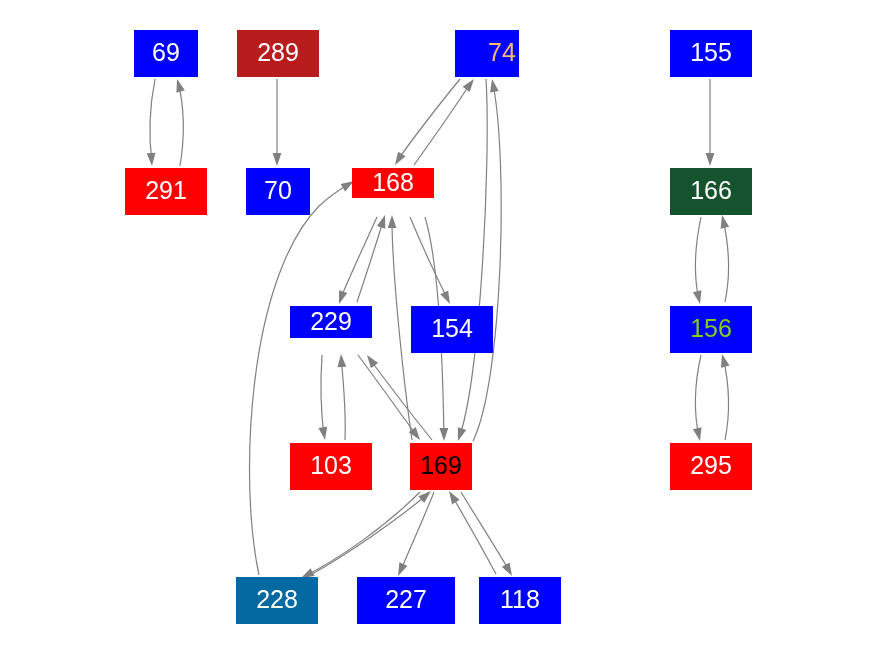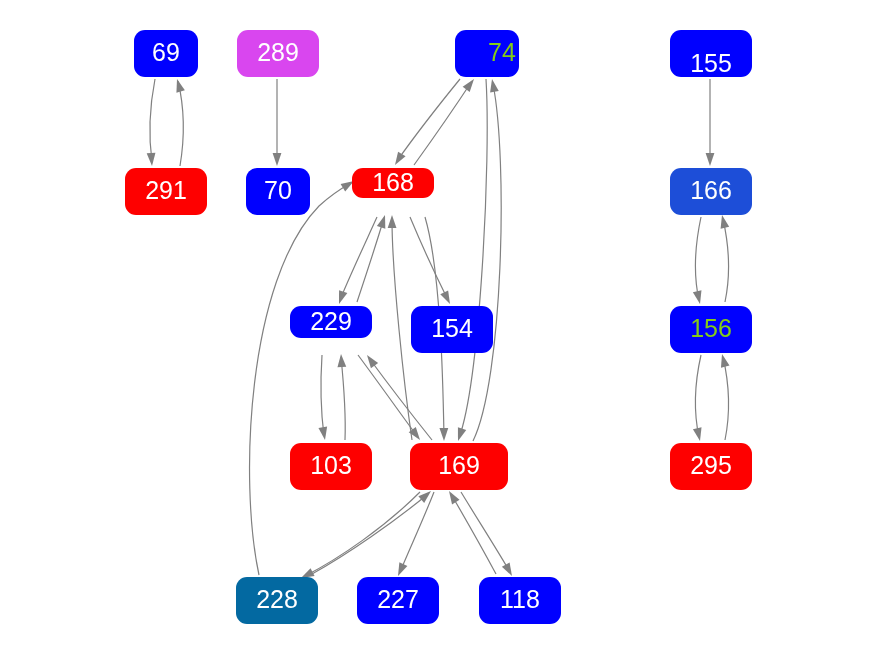--- a/index.html
+++ b/index.html
@@ -27,21 +27,20 @@
     position: absolute;
     box-sizing: border-box;
     display: flex;
     align-items: center;
     justify-content: center;
     color: #ffffff;
     font-size: 25px;
     line-height: 1;
     letter-spacing: 0px;
     user-select: none;
-    border-radius: 11px;
   }
   .node-label {
     display: block;
     transform: translateY(-1px);
   }
 </style>
 </head>
 <body>
 
 <div id="canvas">
@@ -98,62 +97,62 @@
       <polygon points="722,215 729.1787277595225,226.69725898467928 720.5987385542984,228.65270912166486" fill="#808080"></polygon>
       <path d="M701,355 C694,386 694,414 699,437" fill="none" stroke="#808080" stroke-width="1.2"></path>
       <polygon points="700,441 692.9376685415654,429.2320998316944 701.5366346348163,427.3618639837006" fill="#808080"></polygon>
       <path d="M725,440 C730,415 730,387 723,357" fill="none" stroke="#808080" stroke-width="1.2"></path>
       <polygon points="722,354 729.5055958242058,365.49025810518043 720.9841358669648,367.6867826775767" fill="#808080"></polygon>
     </svg>
   <div id="node-layer">
       <div class="node" style="left: 134px; top: 30px; width: 64px; height: 47px; background: rgb(0, 0, 255); color: rgb(255, 255, 255);">
         <span class="node-label">69</span>
       </div>
-      <div class="node" style="left: 237px; top: 30px; width: 82px; height: 47px; background: #d946ef; color: rgb(255, 255, 255);">
+      <div class="node" style="left: 237px; top: 30px; width: 82px; height: 47px; background: #b91c1c; color: rgb(255, 255, 255);">
         <span class="node-label">289</span>
       </div>
-      <div class="node" style="left: 455px; top: 30px; width: 64px; height: 47px; background: rgb(0, 0, 255); color: #84cc16; padding-left: 30px;">
+      <div class="node" style="left: 455px; top: 30px; width: 64px; height: 47px; background: rgb(0, 0, 255); color: #fdba74; padding-left: 30px;">
         <span class="node-label">74</span>
       </div>
-      <div class="node" style="left: 670px; top: 30px; width: 82px; height: 47px; background: rgb(0, 0, 255); color: rgb(255, 255, 255); align-items: flex-end;">
+      <div class="node" style="left: 670px; top: 30px; width: 82px; height: 47px; background: rgb(0, 0, 255); color: rgb(255, 255, 255);">
         <span class="node-label">155</span>
       </div>
       <div class="node" style="left: 125px; top: 168px; width: 82px; height: 47px; background: rgb(254, 0, 0); color: rgb(255, 255, 255);">
         <span class="node-label">291</span>
       </div>
       <div class="node" style="left: 246px; top: 168px; width: 64px; height: 47px; background: rgb(0, 0, 255); color: rgb(255, 255, 255);">
         <span class="node-label">70</span>
       </div>
       <div class="node" style="left: 352px; top: 168px; width: 82px; height: 30px; background: rgb(254, 0, 0); color: rgb(255, 255, 255);">
         <span class="node-label">168</span>
       </div>
-      <div class="node" style="left: 670px; top: 168px; width: 82px; height: 47px; background: #1d4ed8; color: rgb(255, 255, 255);">
+      <div class="node" style="left: 670px; top: 168px; width: 82px; height: 47px; background: #14532d; color: rgb(255, 255, 255);">
         <span class="node-label">166</span>
       </div>
       <div class="node" style="left: 290px; top: 306px; width: 82px; height: 32px; background: rgb(0, 0, 255); color: rgb(255, 255, 255);">
         <span class="node-label">229</span>
       </div>
       <div class="node" style="left: 411px; top: 306px; width: 82px; height: 47px; background: rgb(0, 0, 255); color: rgb(255, 255, 255);">
         <span class="node-label">154</span>
       </div>
       <div class="node" style="left: 670px; top: 306px; width: 82px; height: 47px; background: rgb(0, 0, 255); color: #84cc16;">
         <span class="node-label">156</span>
       </div>
       <div class="node" style="left: 290px; top: 443px; width: 82px; height: 47px; background: rgb(254, 0, 0); color: rgb(255, 255, 255);">
         <span class="node-label">103</span>
       </div>
-      <div class="node" style="left: 410px; top: 443px; width: 98px; height: 47px; background: rgb(254, 0, 0); color: #ffffff;">
+      <div class="node" style="left: 410px; top: 443px; width: 62px; height: 47px; background: rgb(254, 0, 0); color: #000000;">
         <span class="node-label">169</span>
       </div>
       <div class="node" style="left: 670px; top: 443px; width: 82px; height: 47px; background: rgb(254, 0, 0); color: rgb(255, 255, 255);">
         <span class="node-label">295</span>
       </div>
       <div class="node" style="left: 236px; top: 577px; width: 82px; height: 47px; background: #0369a1; color: rgb(255, 255, 255);">
         <span class="node-label">228</span>
       </div>
-      <div class="node" style="left: 357px; top: 577px; width: 82px; height: 47px; background: rgb(0, 0, 255); color: rgb(255, 255, 255);">
+      <div class="node" style="left: 357px; top: 577px; width: 98px; height: 47px; background: rgb(0, 0, 255); color: rgb(255, 255, 255);">
         <span class="node-label">227</span>
       </div>
       <div class="node" style="left: 479px; top: 577px; width: 82px; height: 47px; background: rgb(0, 0, 255); color: rgb(255, 255, 255);">
         <span class="node-label">118</span>
       </div>
     </div>
 </div>
 
 </body></html>

